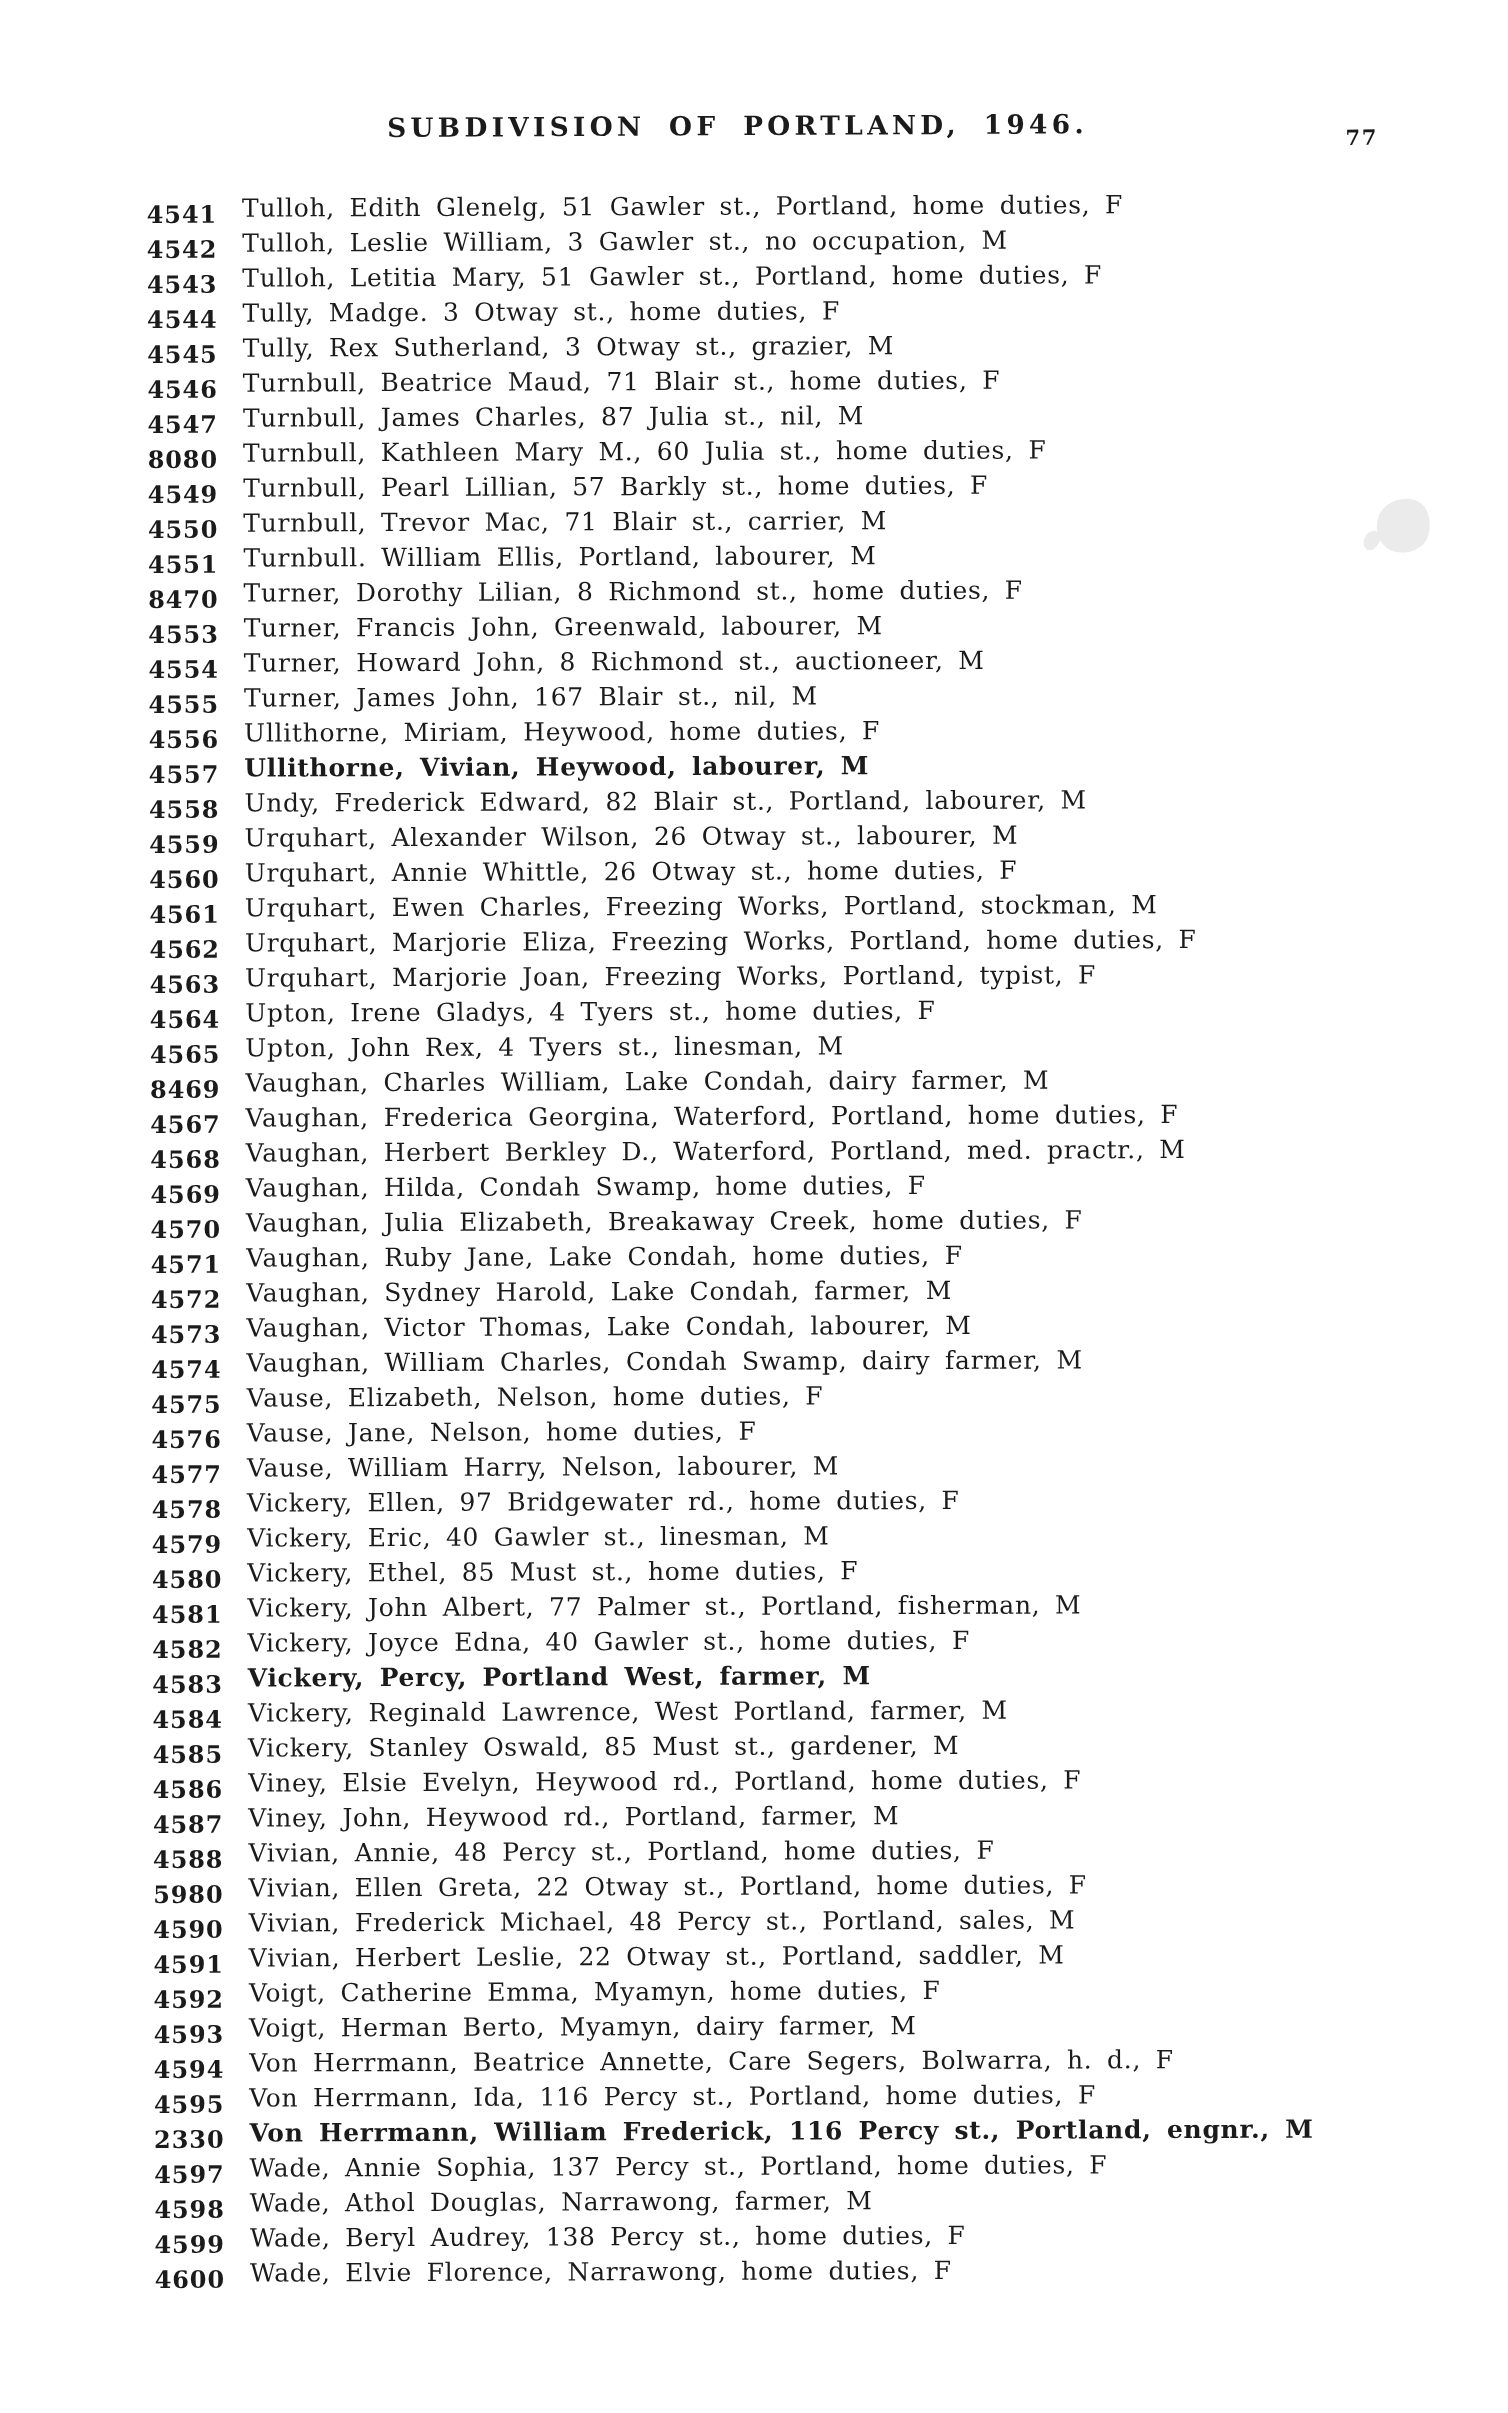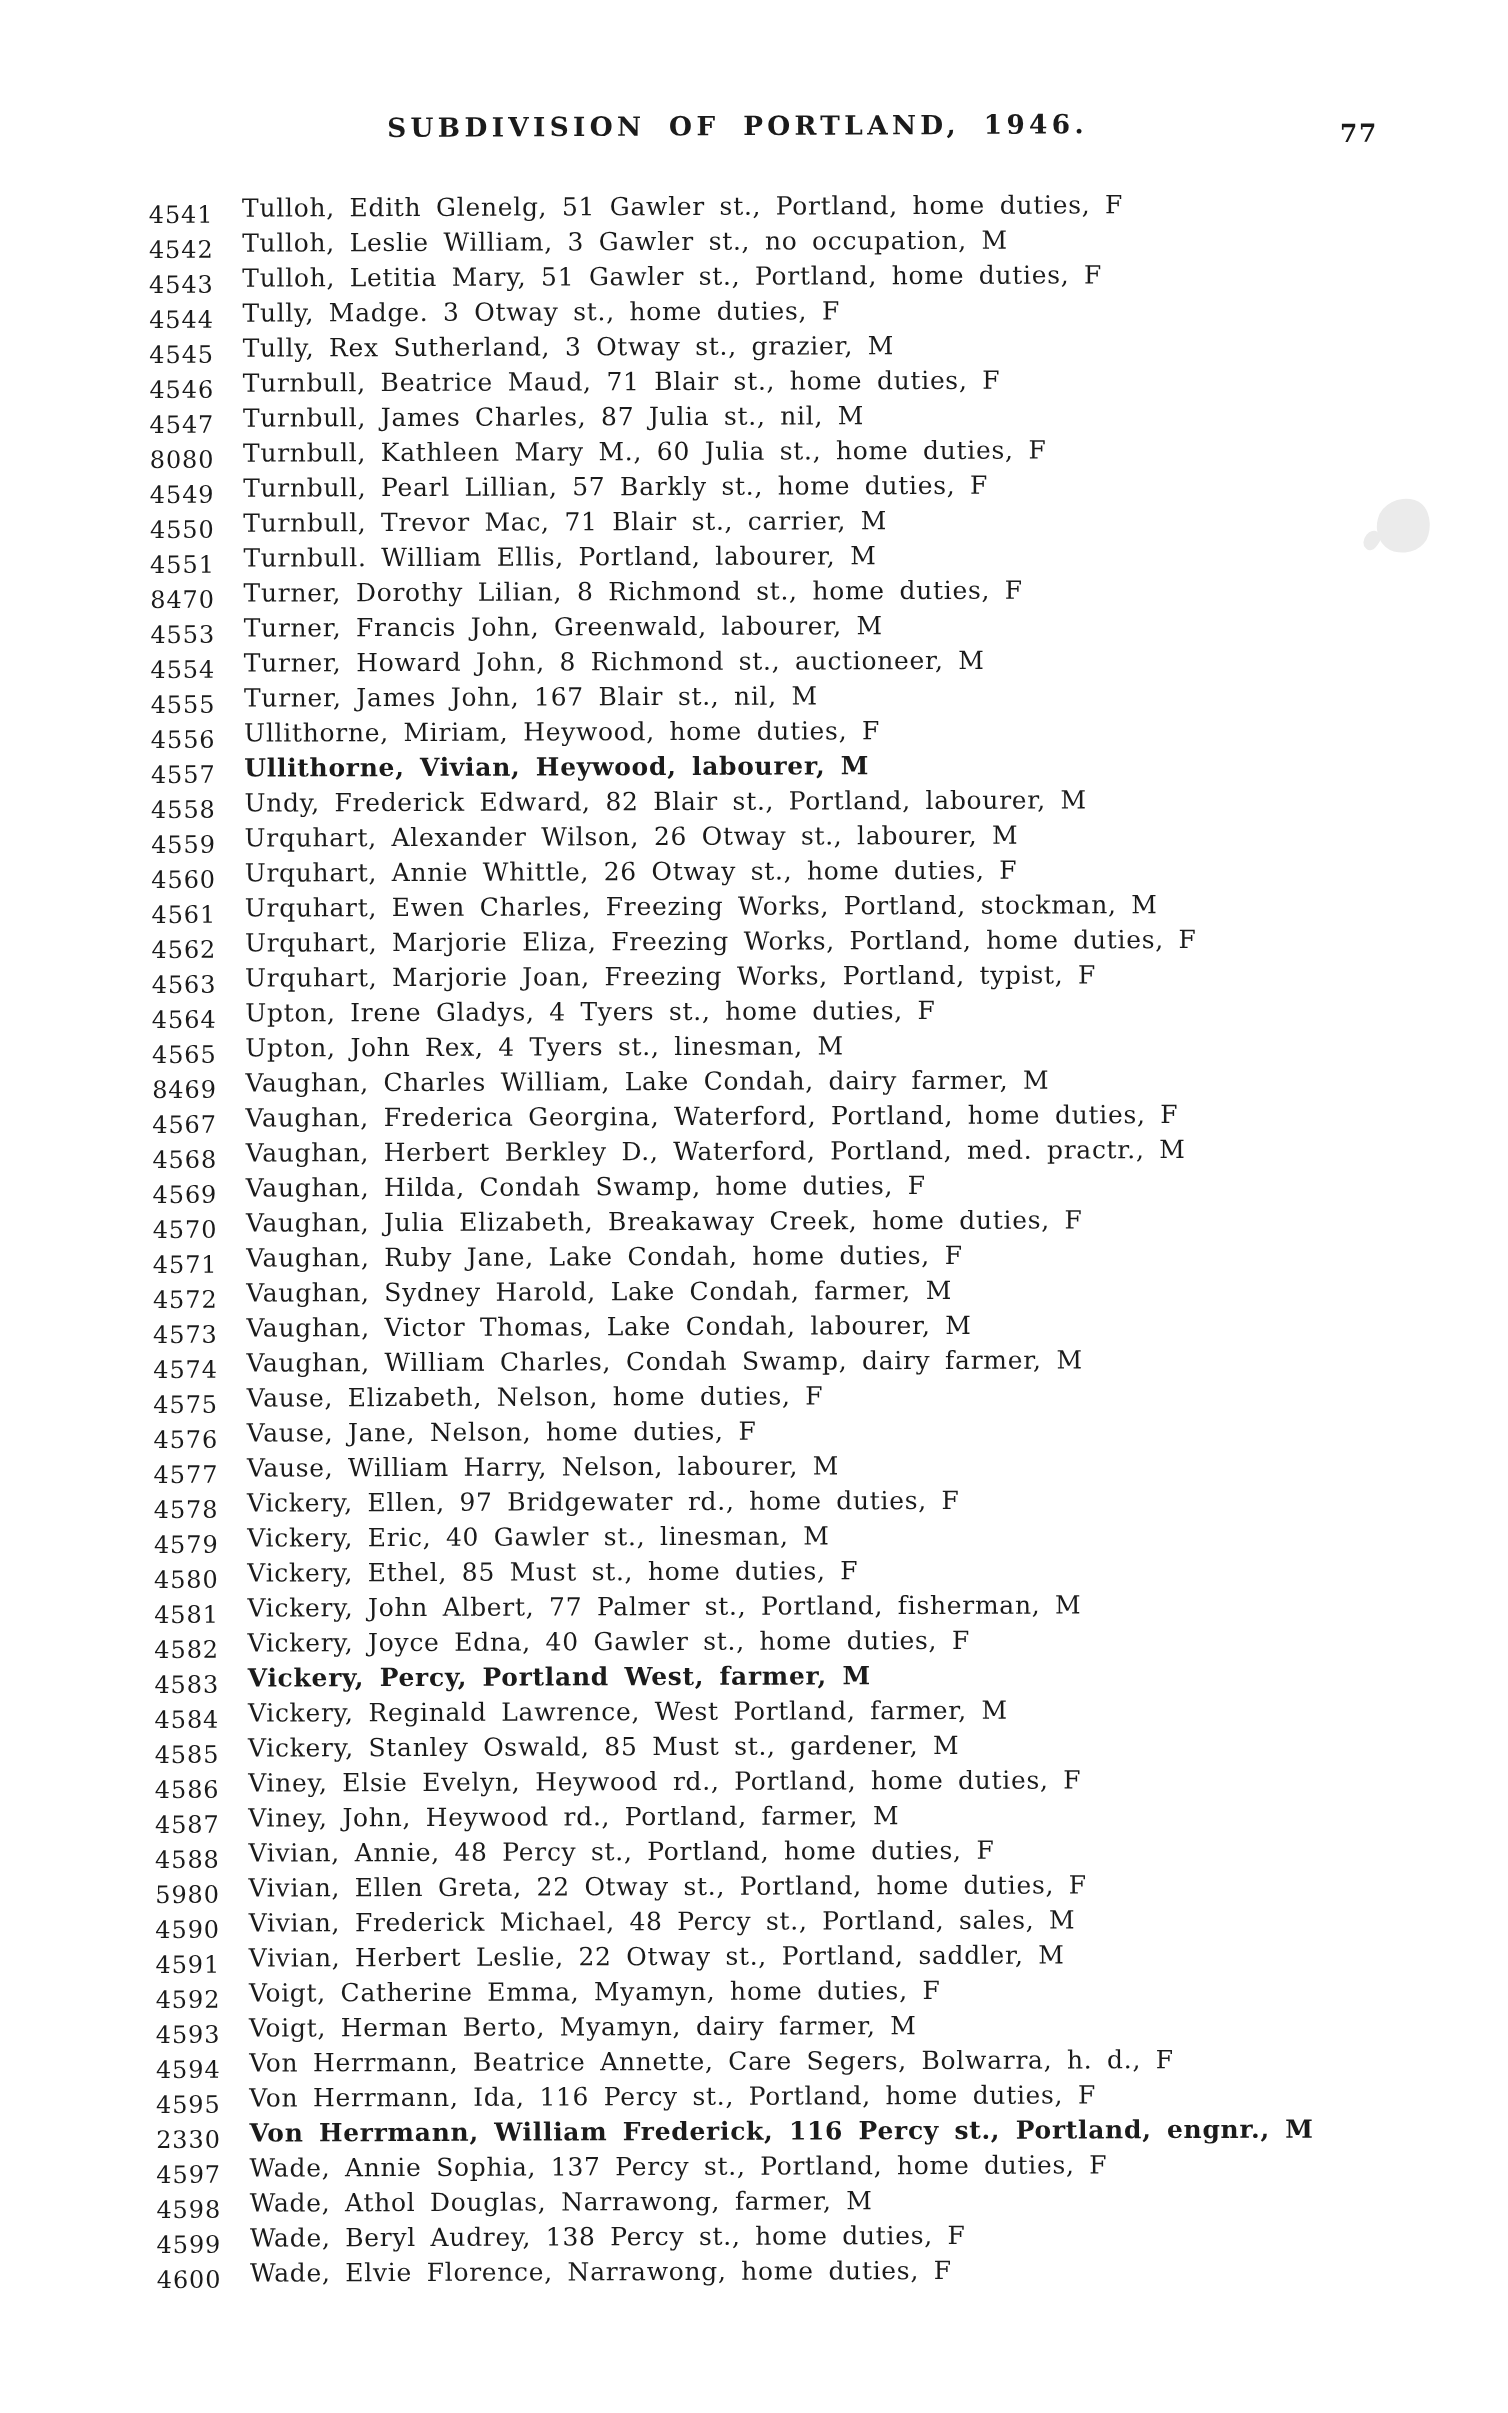--- a/index.html
+++ b/index.html
@@ -18,34 +18,34 @@
     position: absolute; top: 112px; left: 0; width: 100%;
     transform: rotate(-0.3deg);
   }
   .title {
     display: block; width: 100%; text-align: center;
     transform: translateX(-17px);
     font-weight: 700; font-size: 26.4px; line-height: 27px;
     letter-spacing: 4.3px; word-spacing: 10.2px;
   }
   .pageno {
-    position: absolute; top: 10px; right: 131px;
-    font-weight: 700; font-size: 25px; letter-spacing: 1.7px;
+    position: absolute; top: 16px; right: 131px;
+    font-weight: 700; font-size: 21px; letter-spacing: 1.7px;
   }
 
   
   .list {
     position: absolute; top: 191px; left: 0; width: 100%;
     transform: rotate(-0.22deg); transform-origin: 145px 0;
   }
   .row { height: 35px; line-height: 35px; white-space: nowrap; }
   .num {
     display: inline-block; width: 72px; margin-left: 145px;
-    text-align: center; vertical-align: baseline;
-    font-weight: 400; font-size: 24px; letter-spacing: 0.9px;
+    text-align: right; vertical-align: baseline;
+    font-weight: 700; font-size: 24px; letter-spacing: 0.9px;
     transform: translateY(6px);
   }
   .txt {
     padding-left: 25px;
     font-size: 25px; letter-spacing: 0.7px; word-spacing: 6px;
   }
   .row.bold .txt { font-weight: 700; }
 
   
   .smudge {

